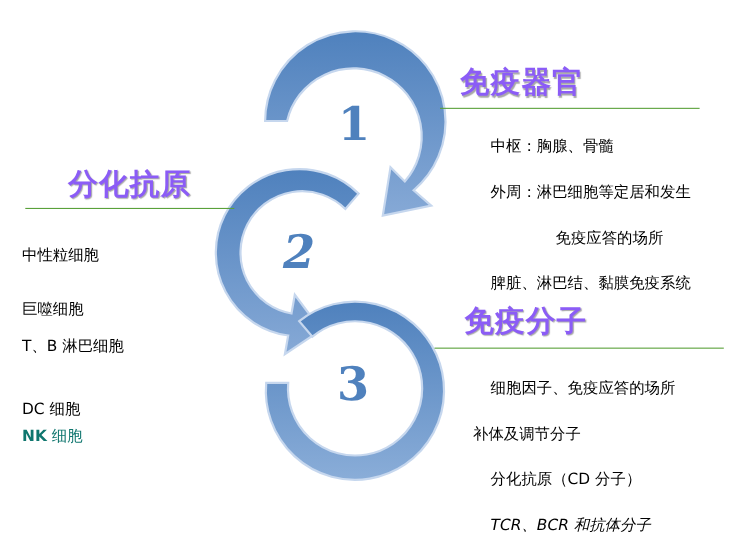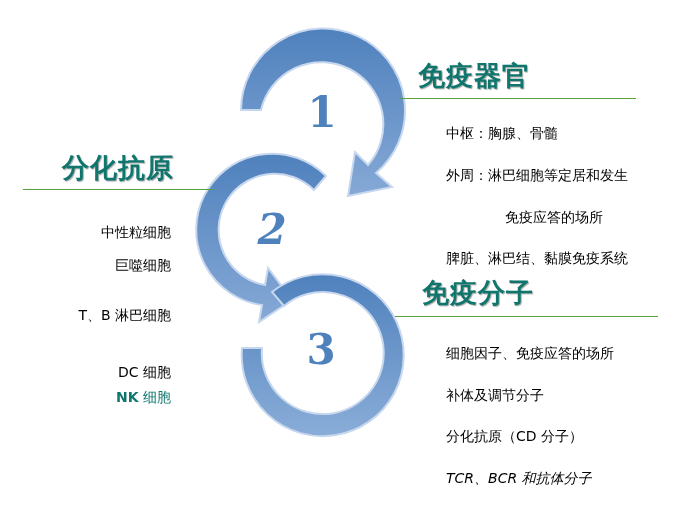--- a/index.html
+++ b/index.html
@@ -1,23 +1,23 @@
 <!DOCTYPE html>
 <html><head>
 <meta charset="utf-8">
 <style>
   html, body { margin: 0; padding: 0; background: #ffffff; }
   body { width: 681px; height: 506px; position: relative; overflow: hidden;
          font-family: "DejaVu Sans", "Liberation Sans", sans-serif; color: #000; }
   .abs { position: absolute; }
-  .heading { font-size: 27px; font-weight: bold; color: #0f766e; letter-spacing: 1px;
+  .heading { font-size: 27px; font-weight: bold; color: #8b5cf6; letter-spacing: 1px;
              text-shadow: 1px 1px 1px rgba(0,0,0,0.35); white-space: nowrap; line-height: 32px; }
   .rule { position: absolute; height: 1px; background: #5aa13a; }
   .item { position: absolute; font-size: 14px; line-height: 18px; white-space: nowrap; }
-  .right-align { text-align: right; }
+  .right-align { }
   .red { color: #0f766e; }
   .red .latin { font-weight: bold; }
   svg.diagram { position: absolute; left: 0; top: 0; }
   .numeral { font-family: "DejaVu Serif", "Liberation Serif", serif; font-weight: bold; font-size: 42px; }
 </style>
 </head>
 <body>
 
 <svg class="diagram" width="681" height="506" viewBox="0 0 681 506" xmlns="http://www.w3.org/2000/svg">
   <defs>
@@ -61,25 +61,25 @@
 <div class="abs heading" style="left:418px; top:60px;">免疫器官</div>
 <div class="rule" style="left:400px; top:98px; width:236px;"></div>
 <div class="item" style="left:446px; top:124px;">中枢：胸腺、骨髓</div>
 <div class="item" style="left:446px; top:166px;">外周：淋巴细胞等定居和发生</div>
 <div class="item" style="left:494px; top:208px;margin-left:11px;">免疫应答的场所</div>
 <div class="item" style="left:446px; top:249px;">脾脏、淋巴结、黏膜免疫系统</div>
 
 <div class="abs heading" style="left:62px; top:152px;">分化抗原</div>
 <div class="rule" style="left:23px; top:189px; width:190px;"></div>
 <div class="item right-align" style="left:20px; width:151px; top:223px;">中性粒细胞</div>
-<div class="item right-align" style="left:20px; width:151px; top:256px;">巨噬细胞</div>
+<div class="item right-align" style="left:20px; width:151px; top:272px;">巨噬细胞</div>
 <div class="item right-align" style="left:20px; width:151px; top:306px;">T、B 淋巴细胞</div>
 <div class="item right-align" style="left:20px; width:151px; top:363px;">DC 细胞</div>
 <div class="item right-align red" style="left:20px; width:151px; top:388px;">
   <span class="latin">NK</span><span> 细胞</span>
 </div>
 
 <div class="abs heading" style="left:422px; top:277px;">免疫分子</div>
 <div class="rule" style="left:395px; top:316px; width:263px;"></div>
 <div class="item" style="left:446px; top:344px;">细胞因子、免疫应答的场所</div>
-<div class="item" style="left:446px; top:386px;">补体及调节分子</div>
+<div class="item" style="left:430px; top:386px;">补体及调节分子</div>
 <div class="item" style="left:446px; top:427px;">分化抗原（CD 分子）</div>
 <div class="item" style="left:446px; top:469px;font-style:italic;">TCR、BCR 和抗体分子</div>
 
 </body></html>

